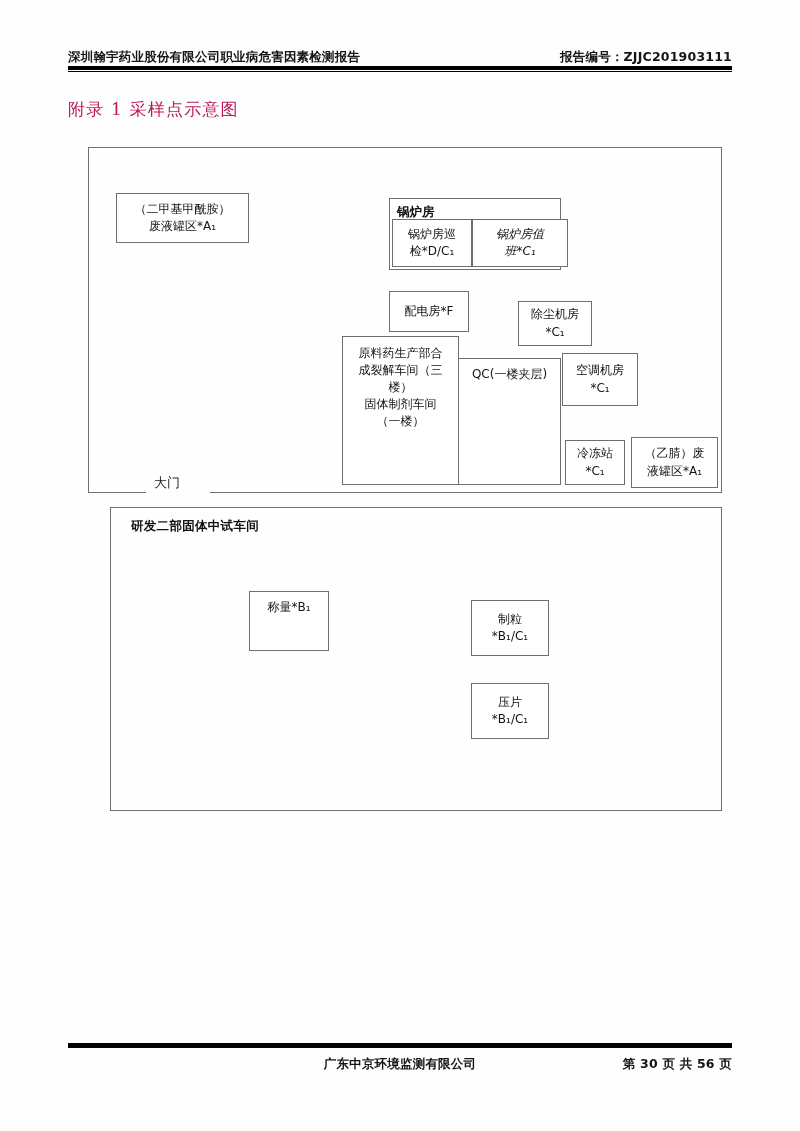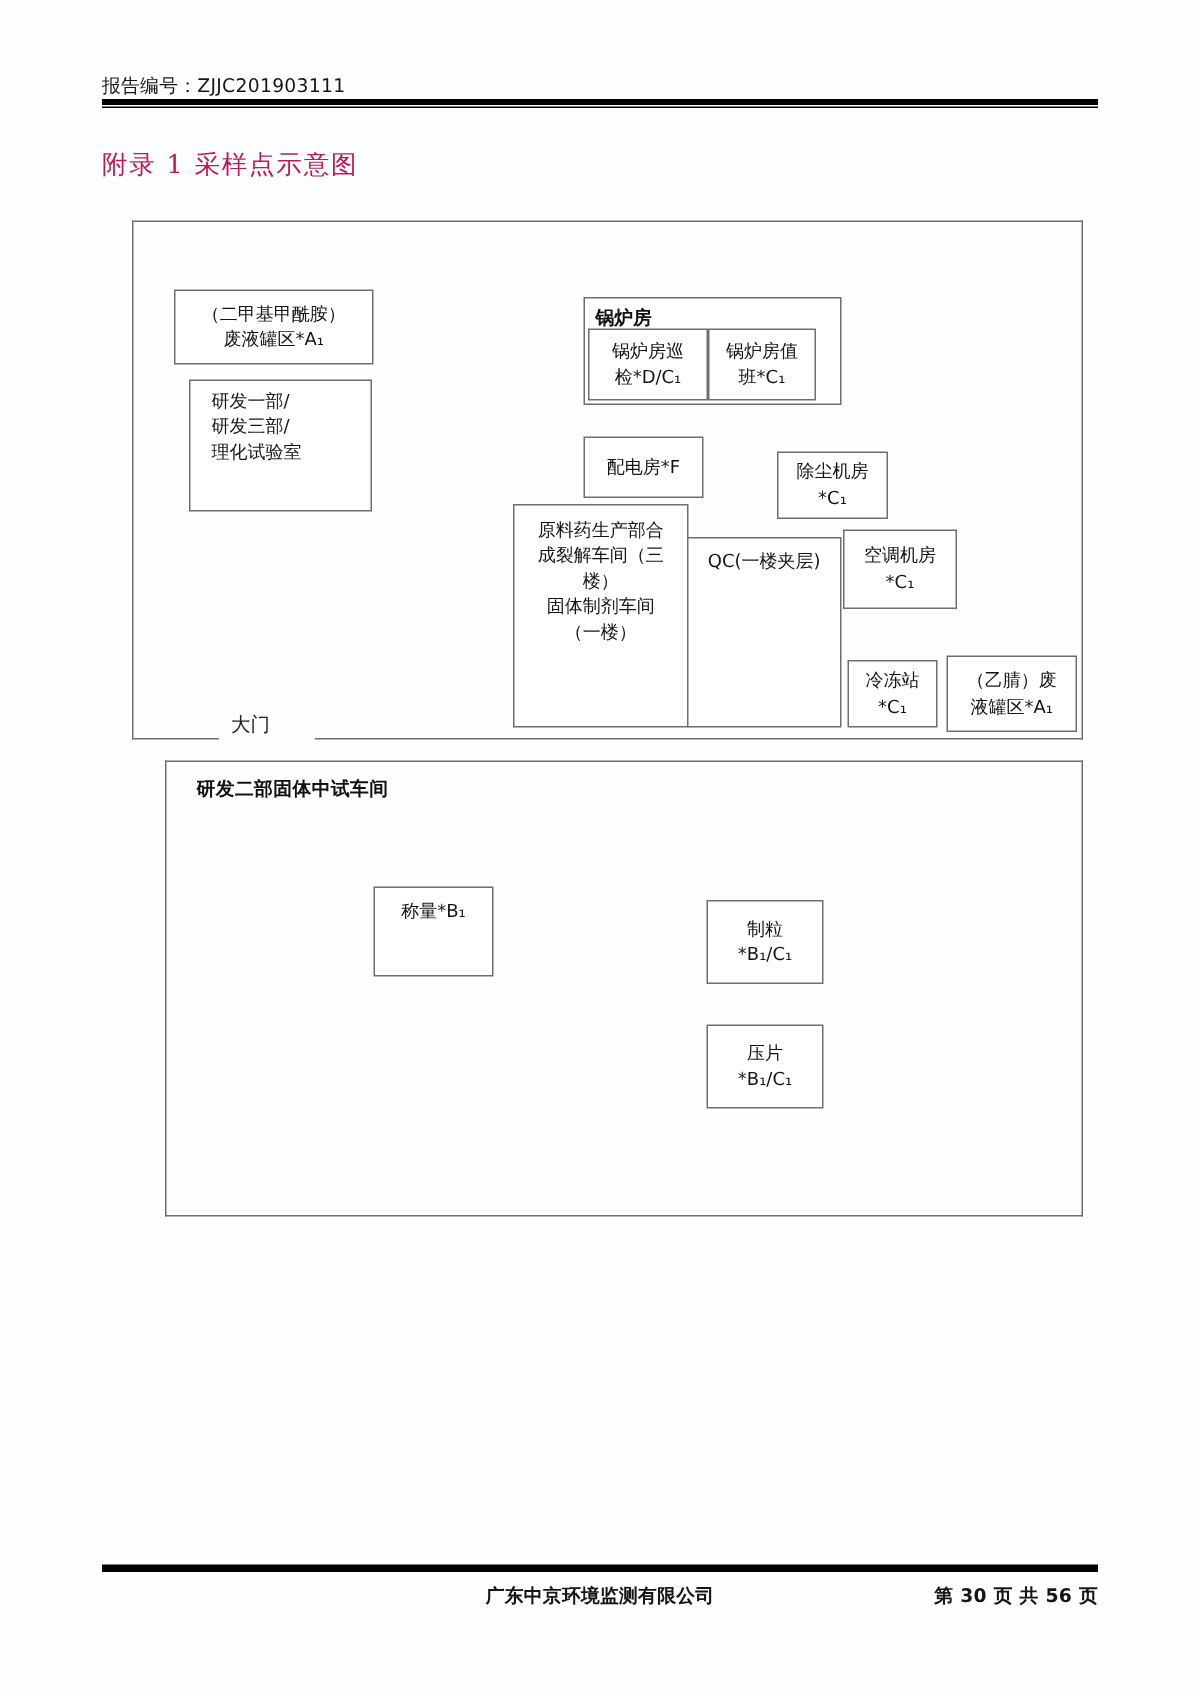--- a/index.html
+++ b/index.html
@@ -21,21 +21,21 @@
   .header {
     position: absolute;
     left: 68px; top: 42px; width: 664px; height: 24px;
     display: flex; align-items: flex-end; justify-content: space-between;
   }
   .header-left {
     font-size: 12.5px; color: #151515; font-weight: 700;
     letter-spacing: 0.2px; white-space: nowrap;
   }
   .header-right {
-    font-size: 12.5px; color: #151515; font-weight: 400;
+    font-size: 12.5px; color: #151515; font-weight: 700;
     white-space: nowrap; letter-spacing: 0.2px;
   }
   .header-rule {
     position: absolute; left: 68px; top: 66px; width: 664px; height: 4px;
     background: #000; 
   }
   .header-rule-thin {
     position: absolute; left: 68px; top: 70.5px; width: 664px; height: 1px;
     background: #000;
   }
@@ -110,20 +110,21 @@
     font-size: 12.5px; color: #151515; font-weight: 700; letter-spacing: 0.2px;
     white-space: nowrap;
   }
 </style>
 </head>
 <body>
 
 <div class="page">
 
   <div class="header">
+    <div class="header-left">深圳翰宇药业股份有限公司职业病危害因素检测报告</div>
     <div class="header-right">报告编号：ZJJC201903111</div>
   </div>
   <div class="header-rule"></div>
   <div class="header-rule-thin"></div>
 
   <div class="title">附录 1 采样点示意图</div>
 
   <div class="diagram">
 
     <div class="edge" style="left:88px;  top:147px; width:634px; height:1.3px;"></div>
@@ -132,34 +133,29 @@
     <div class="edge" style="left:88px;  top:491.7px; width:58px;  height:1.3px;"></div>
     <div class="edge" style="left:210px; top:491.7px; width:512px; height:1.3px;"></div>
 
     <div class="gate-label" style="left:154px; top:474px;">大门</div>
 
     <div class="box" style="left:116px; top:165px; width:133px; height:50px;">
       <span class="ln">（二甲基甲酰胺）</span>
       <span class="ln">废液罐区*A₁</span>
     </div>
 
-    <div class="box top" style="left:126px; top:225px; width:122px; height:88px; align-items:flex-start; padding-left:14px;">
-      <span class="ln">研发一部/</span>
-      <span class="ln">研发三部/</span>
-      <span class="ln">理化试验室</span>
-    </div>
 
     <div class="box" style="left:389px; top:170px; width:172px; height:72px; display:block; padding:0;">
       <div class="boiler-title" style="left:7px; top:4px; position:absolute;">锅炉房</div>
     </div>
     <div class="box" style="left:392px; top:191px; width:80px; height:48px;">
       <span class="ln">锅炉房巡</span>
       <span class="ln">检*D/C₁</span>
     </div>
-    <div class="box" style="left:472px; top:191px; width:72px; height:48px;">
+    <div class="box" style="left:472px; top:191px; width:96px; height:48px;font-style:italic;">
       <span class="ln">锅炉房值</span>
       <span class="ln">班*C₁</span>
     </div>
 
     <div class="box" style="left:389px; top:263px; width:80px; height:41px;">
       <span class="ln">配电房*F</span>
     </div>
 
     <div class="box" style="left:518px; top:273px; width:74px; height:45px;">
       <span class="ln">除尘机房</span>

